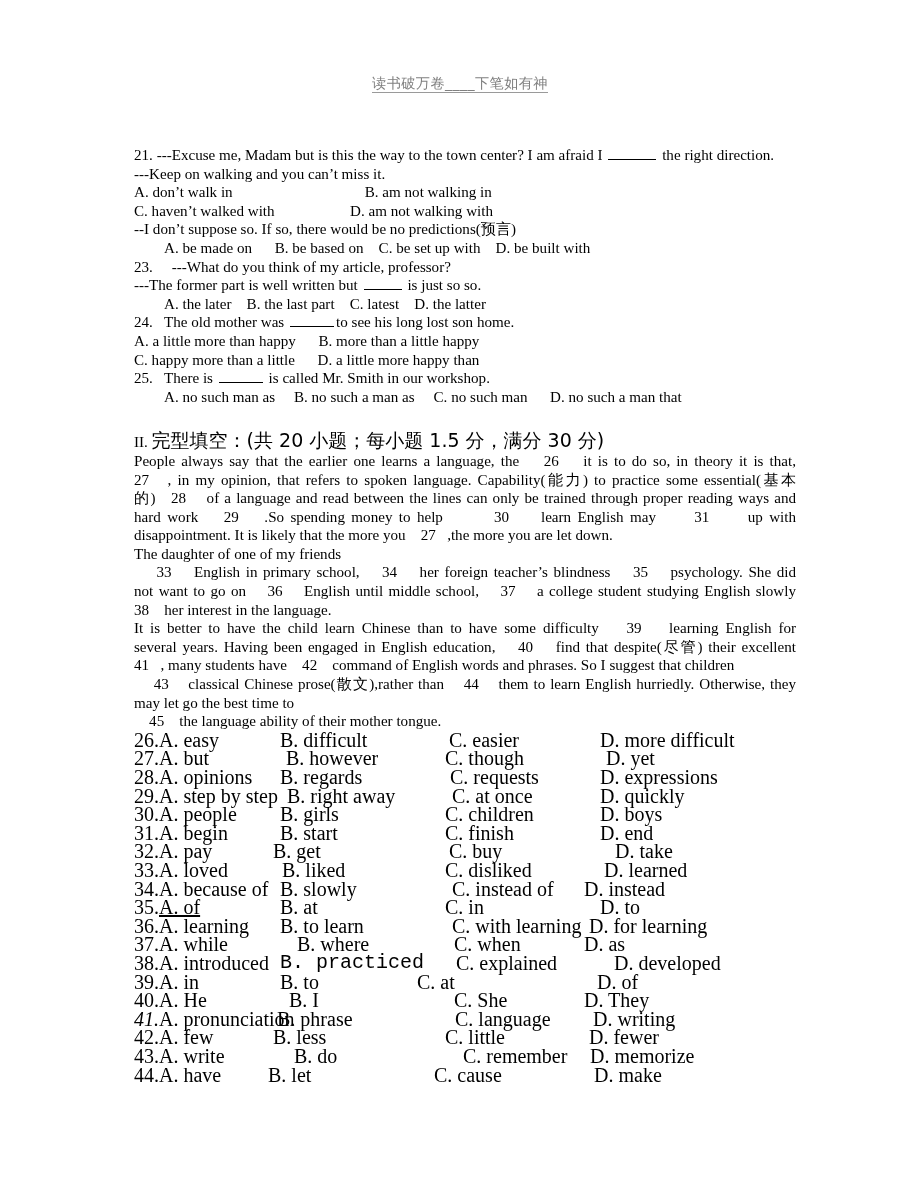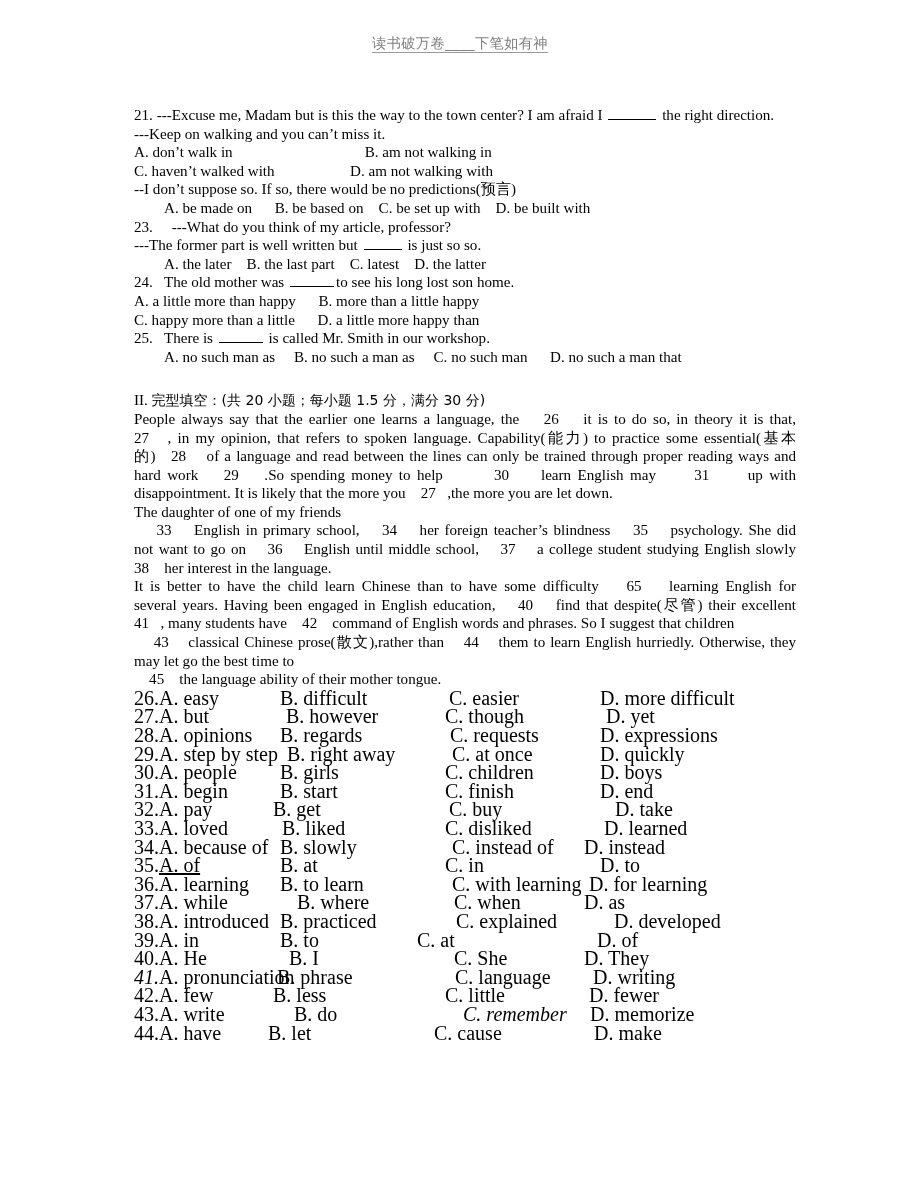--- a/index.html
+++ b/index.html
@@ -13,20 +13,21 @@
     font-family: "Liberation Serif", "DejaVu Serif", serif;
     color: #000000;
     position: relative;
     overflow: hidden;
   }
   .page {
     position: relative;
     width: 920px;
     height: 968px;
     box-sizing: border-box;
+    margin-top: 40px;
   }
 
   
   .running-header {
     position: absolute;
     left: 0;
     top: 36px;
     width: 920px;
     text-align: center;
     font-size: 12.5px;
@@ -83,21 +84,21 @@
   .ind-sm { padding-left: 14px; }
 
   .cjk {
     font-family: "DejaVu Sans", "Liberation Sans", sans-serif;
     font-size: 14.2px;
   }
   .sec-head {
     font-size: 15.1px;
     line-height: 18.6px;
   }
-  .sec-head .cjk { font-size: 14px; }
+  .sec-head .cjk { font-size: 19px; }
 
   
   .optrow {
     margin: 0;
     font-size: 15.1px;
     line-height: 18.6px;
     white-space: pre;
   }
 
   
@@ -150,21 +151,21 @@
 
     <p class="line justall">People always say that the earlier one learns a language, the    26    it is to do so, in theory it is that,</p>
     <p class="line justall">27   , in my opinion, that refers to spoken language. Capability(能力) to practice some essential(基本</p>
     <p class="line justall">的)   28    of a language and read between the lines can only be trained through proper reading ways and</p>
     <p class="line justall">hard work    29    .So spending money to help        30     learn English may      31      up with</p>
     <p class="line just">disappointment. It is likely that the more you    27   ,the more you are let down.</p>
     <p class="line just">The daughter of one of my friends</p>
     <p class="line justall">    33    English in primary school,    34    her foreign teacher’s blindness    35    psychology. She did</p>
     <p class="line justall">not want to go on    36    English until middle school,    37    a college student studying English slowly</p>
     <p class="line just">38    her interest in the language.</p>
-    <p class="line justall">It is better to have the child learn Chinese than to have some difficulty    65    learning English for</p>
+    <p class="line justall">It is better to have the child learn Chinese than to have some difficulty    39    learning English for</p>
     <p class="line justall">several years. Having been engaged in English education,    40    find that despite(尽管) their excellent</p>
     <p class="line just">41   , many students have    42    command of English words and phrases. So I suggest that children</p>
     <p class="line justall">    43    classical Chinese prose(散文),rather than    44    them to learn English hurriedly. Otherwise, they</p>
     <p class="line just">may let go the best time to</p>
     <p class="line just">    45    the language ability of their mother tongue.</p>
 
     <div id="cloze-options">
         <p class="opt-line">
           <span class="o" style="left: 0px;">26.</span>
           <span class="o" style="left: 25px;">A. easy</span>
@@ -245,21 +246,21 @@
         <p class="opt-line">
           <span class="o" style="left: 0px;">37.</span>
           <span class="o" style="left: 25px;">A. while</span>
           <span class="o" style="left: 163px;">B. where</span>
           <span class="o" style="left: 320px;">C. when</span>
           <span class="o" style="left: 450px;">D. as</span>
         </p>
         <p class="opt-line">
           <span class="o" style="left: 0px;">38.</span>
           <span class="o" style="left: 25px;">A. introduced</span>
-          <span class="o" style="left: 146px;">B. practiced</span>
+          <span class="o" style="left: 146px; font-family: Liberation Mono, monospace;">B. practiced</span>
           <span class="o" style="left: 322px;">C. explained</span>
           <span class="o" style="left: 480px;">D. developed</span>
         </p>
         <p class="opt-line">
           <span class="o" style="left: 0px;">39.</span>
           <span class="o" style="left: 25px;">A. in</span>
           <span class="o" style="left: 146px;">B. to</span>
           <span class="o" style="left: 283px;">C. at</span>
           <span class="o" style="left: 463px;">D. of</span>
         </p>
@@ -281,21 +282,21 @@
           <span class="o" style="left: 0px;">42.</span>
           <span class="o" style="left: 25px;">A. few</span>
           <span class="o" style="left: 139px; text-align: center;">B. less</span>
           <span class="o" style="left: 311px;">C. little</span>
           <span class="o" style="left: 455px;">D. fewer</span>
         </p>
         <p class="opt-line">
           <span class="o" style="left: 0px;">43.</span>
           <span class="o" style="left: 25px;">A. write</span>
           <span class="o" style="left: 160px;">B. do</span>
-          <span class="o" style="left: 329px; font-style: italic;">C. remember</span>
+          <span class="o" style="left: 329px;">C. remember</span>
           <span class="o" style="left: 456px;">D. memorize</span>
         </p>
         <p class="opt-line">
           <span class="o" style="left: 0px;">44.</span>
           <span class="o" style="left: 25px;">A. have</span>
           <span class="o" style="left: 134px;">B. let</span>
           <span class="o" style="left: 300px;">C. cause</span>
           <span class="o" style="left: 460px;">D. make</span>
         </p>
       </div>

